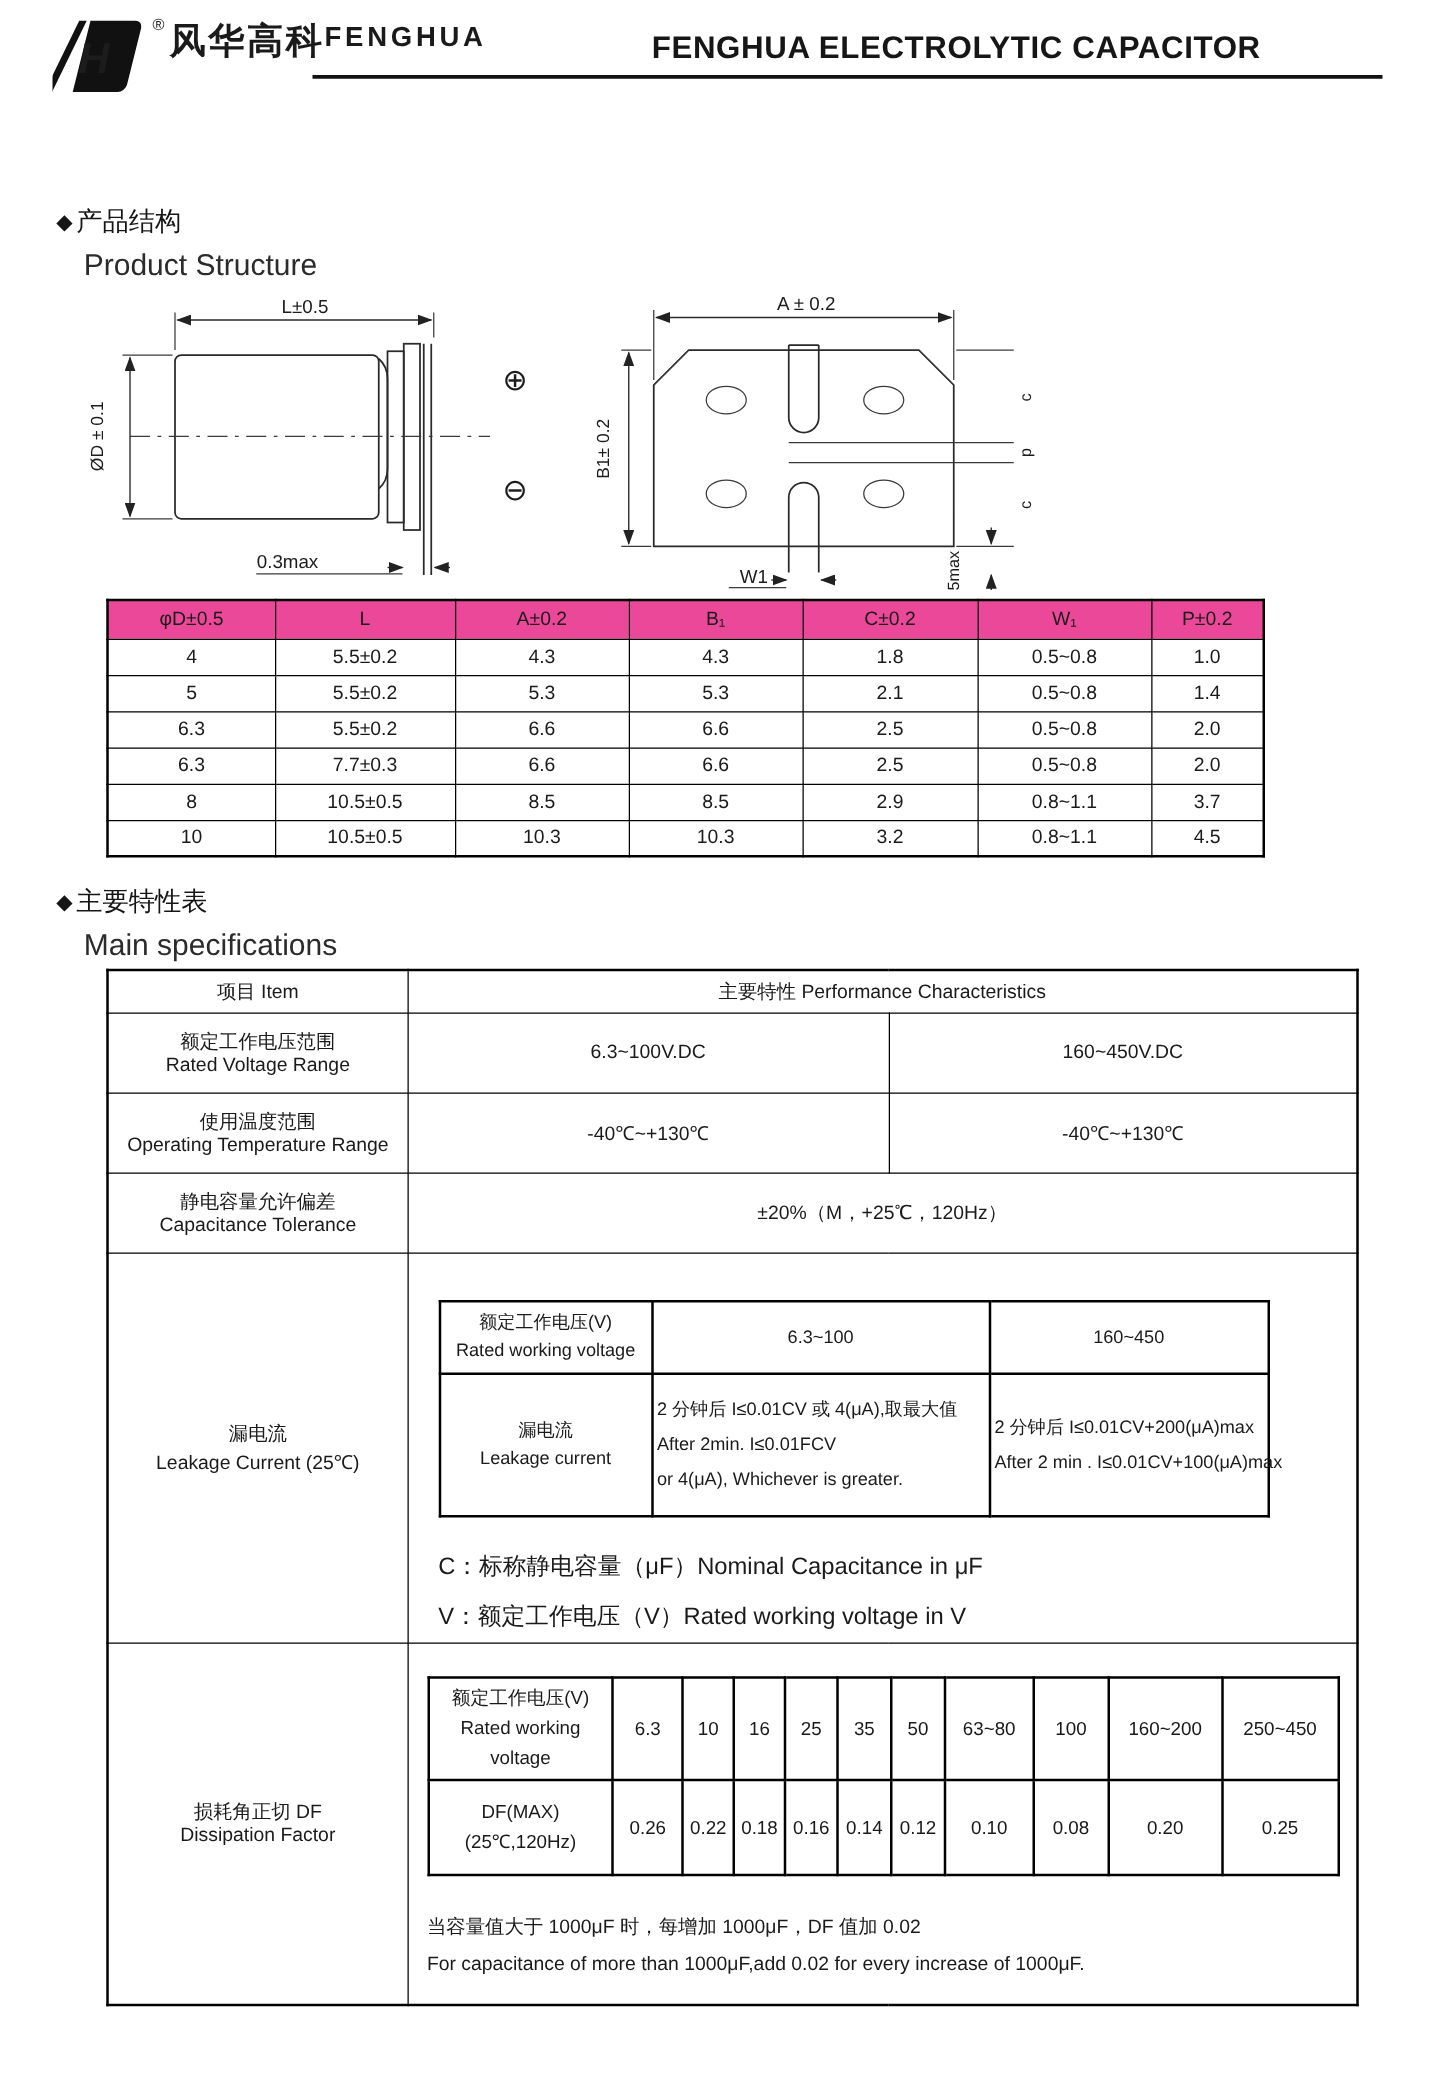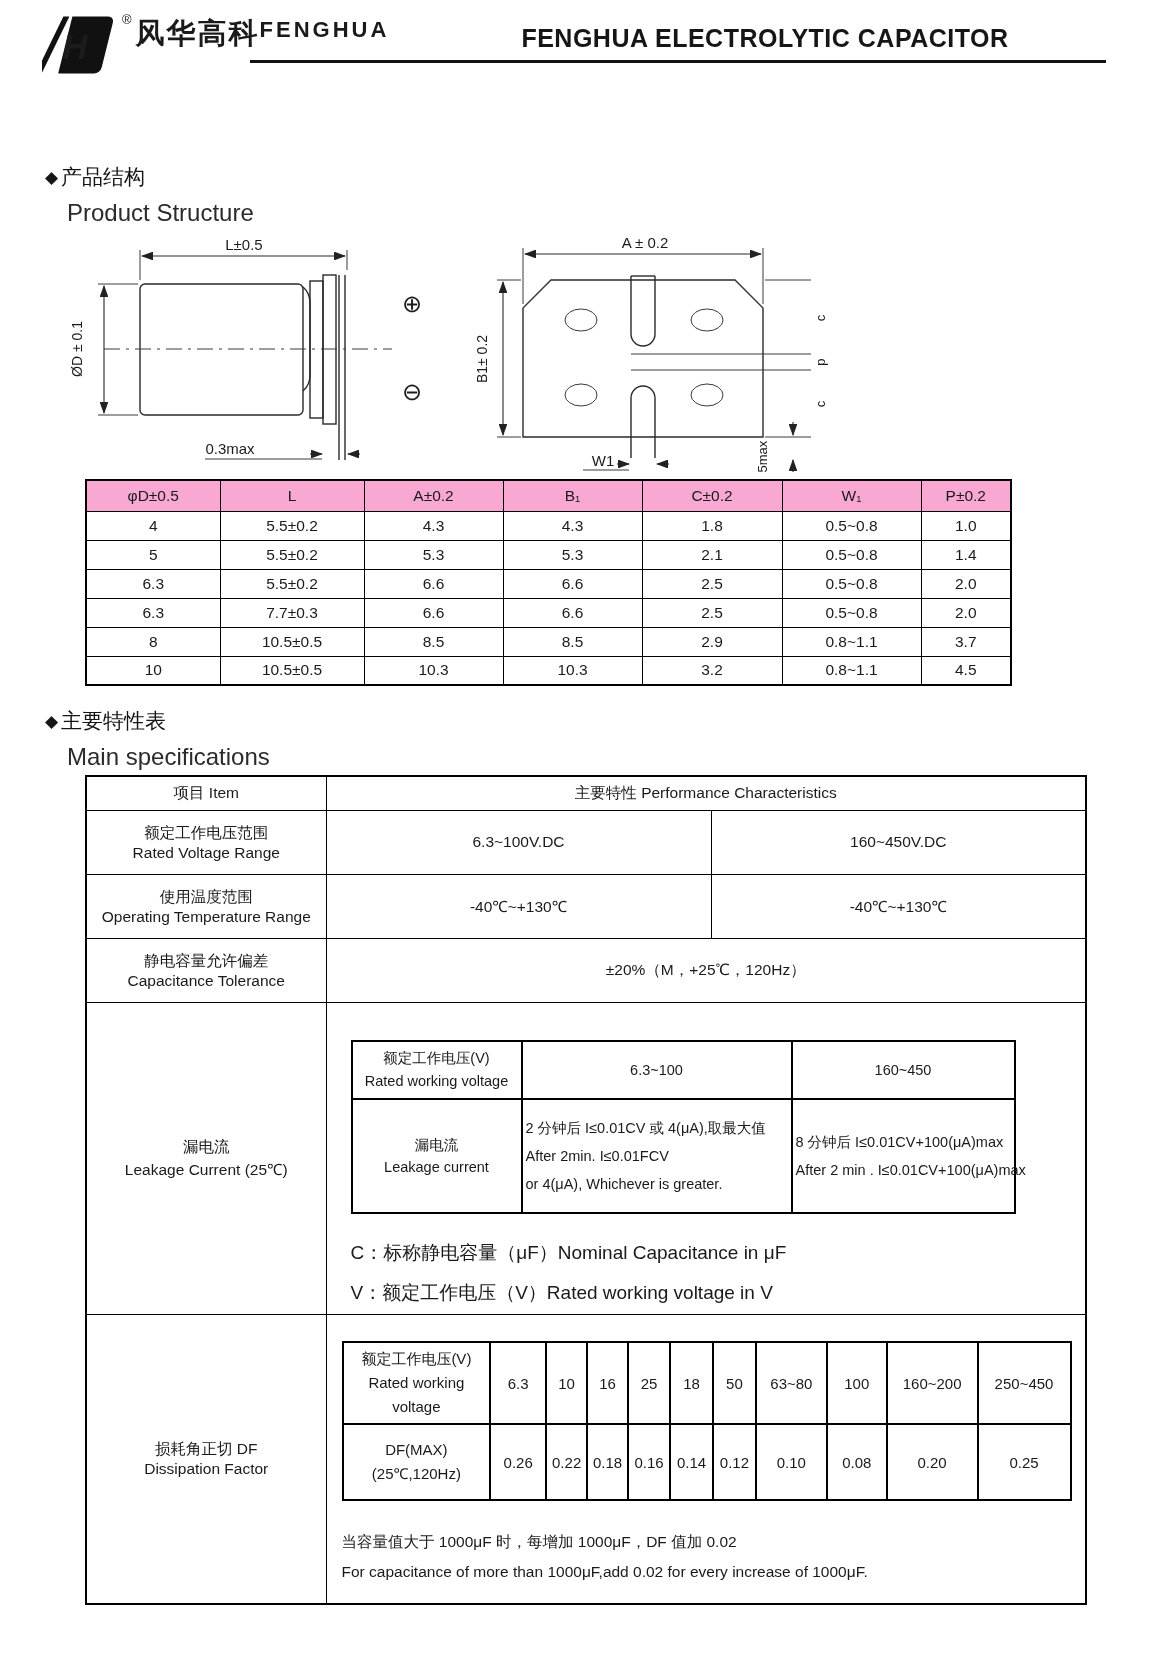--- a/index.html
+++ b/index.html
@@ -35,21 +35,21 @@
   svg .ln { stroke:#2a2a2a; stroke-width:1.4; fill:none; }
   svg .thin { stroke:#3a3a3a; stroke-width:1; fill:none; }
   svg .dim { stroke:#2a2a2a; stroke-width:1.1; fill:none; }
   
   table { border-collapse:collapse; }
   .dims {
     position:absolute; left:85px; top:479px; width:925px; table-layout:fixed;
     font-size:15.5px; text-align:center;
   }
   .dims th, .dims td { border:1.6px solid #000; height:29px; font-weight:normal; }
-  .dims th { background:#f9a8d4; height:31px; }
+  .dims th { background:#ec4899; height:31px; }
   .dims { border:2.4px solid #000; }
   
   .spec {
     position:absolute; left:85px; top:775px; width:1000px; table-layout:fixed;
     font-size:15.5px; text-align:center; border:2.4px solid #000;
   }
   .spec th, .spec td { border:1.7px solid #000; font-weight:normal; vertical-align:middle; }
   .spec .hrow th { height:34px; }
   .spec .r64 td { height:64px; }
   .lblcell { padding:6px 4px; }
@@ -356,21 +356,21 @@
             <th class="hdr2line">
               <span>漏电流</span>
               <span>Leakage current</span>
             </th>
             <td class="frm">
               <div>2 分钟后 I≤0.01CV 或 4(μA),取最大值</div>
               <div>After 2min. I≤0.01FCV</div>
               <div>or 4(μA), Whichever is greater.</div>
             </td>
             <td class="frm">
-              <div>8 分钟后 I≤0.01CV+100(μA)max</div>
+              <div>2 分钟后 I≤0.01CV+200(μA)max</div>
               <div>After 2 min . I≤0.01CV+100(μA)max</div>
             </td>
           </tr>
         </tbody>
             </table>
         <div class="note">C：标称静电容量（μF）Nominal Capacitance in μF</div>
         <div class="note">V：额定工作电压（V）Rated working voltage in V</div>
       </td>
     </tr>
 
@@ -400,21 +400,21 @@
                 <tr class="dfh">
             <th class="hdr3line">
               <span>额定工作电压(V)</span>
               <span>Rated working</span>
               <span>voltage</span>
             </th>
             <td>6.3</td>
             <td>10</td>
             <td>16</td>
             <td>25</td>
-            <td>18</td>
+            <td>35</td>
             <td>50</td>
             <td>63~80</td>
             <td>100</td>
             <td>160~200</td>
             <td>250~450</td>
           </tr>
           <tr class="dfv">
             <th class="dflbl">
               <span>DF(MAX)</span>
               <span>(25℃,120Hz)</span>

